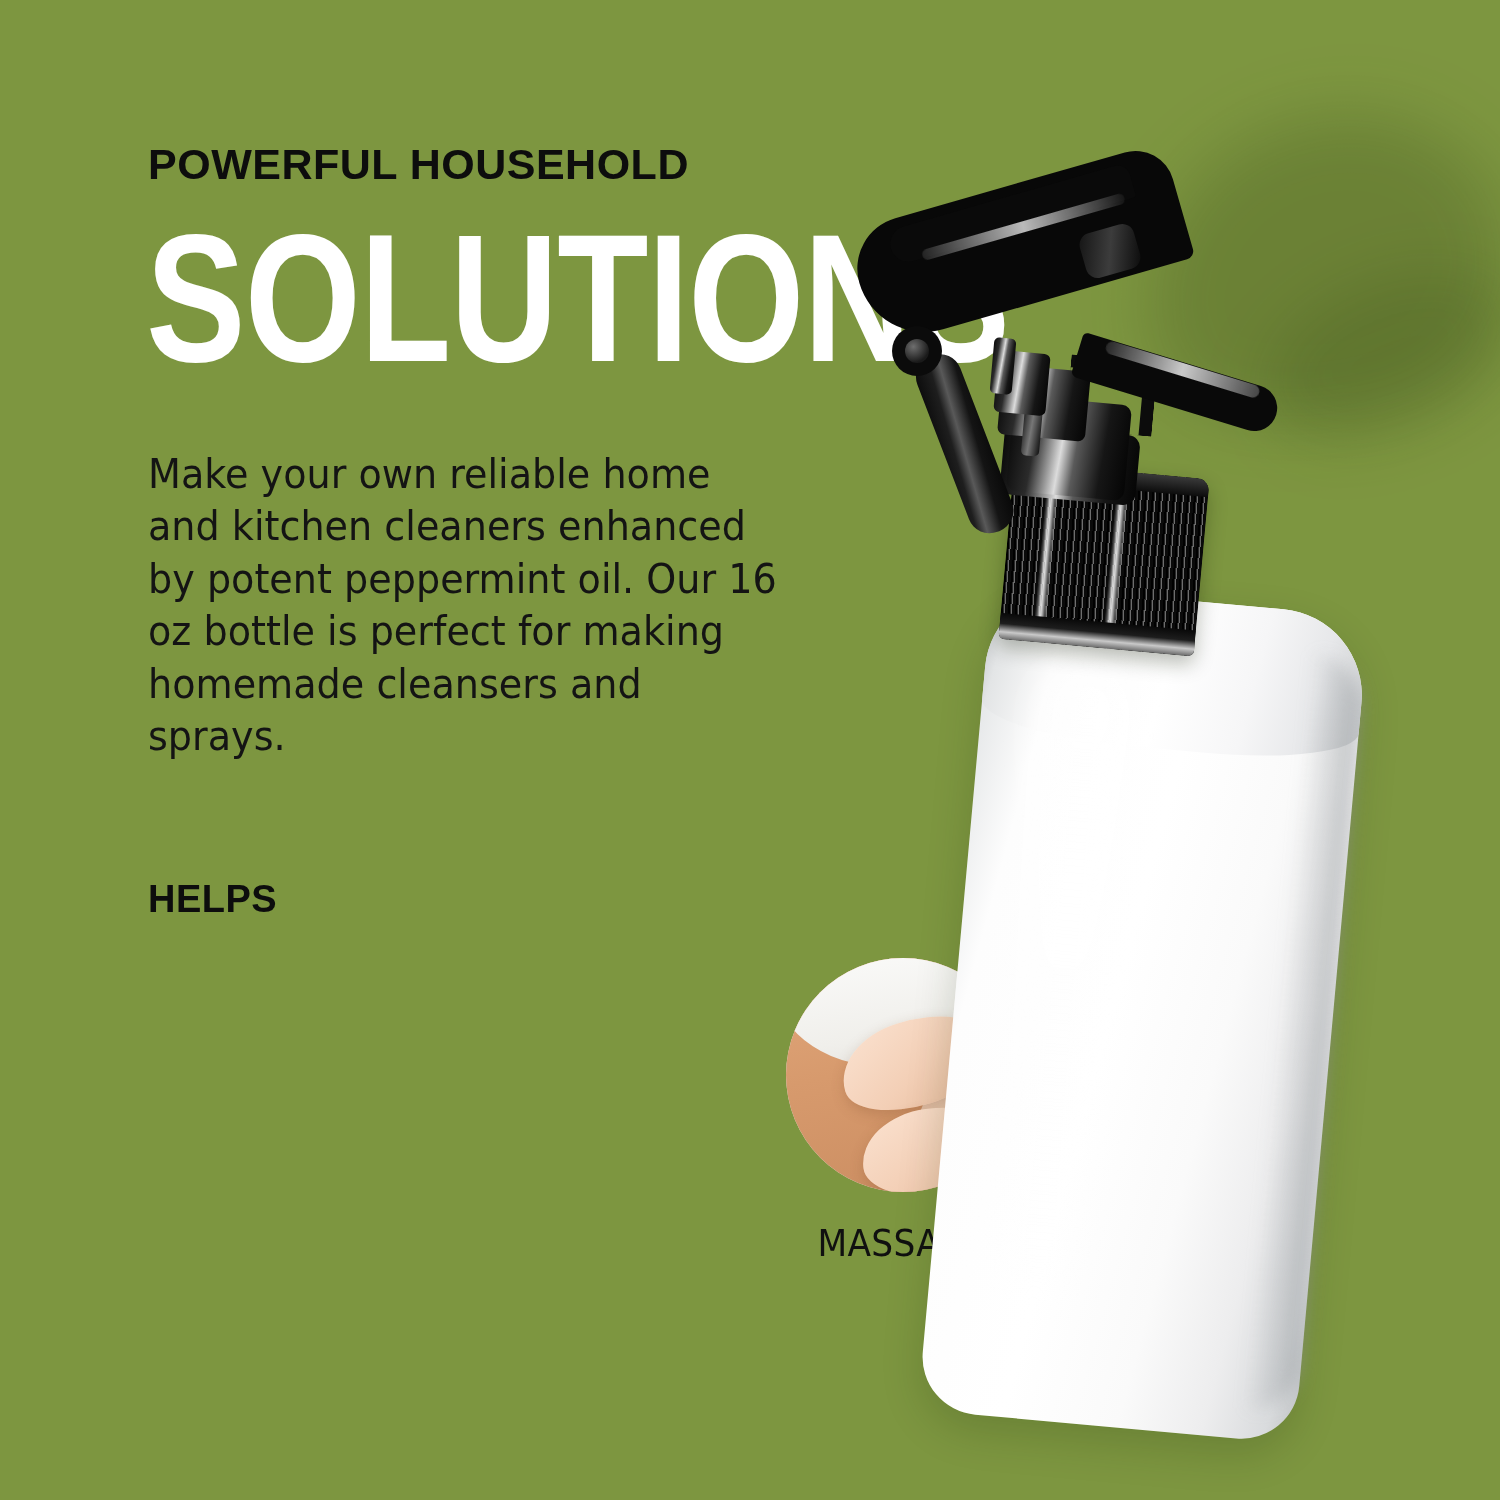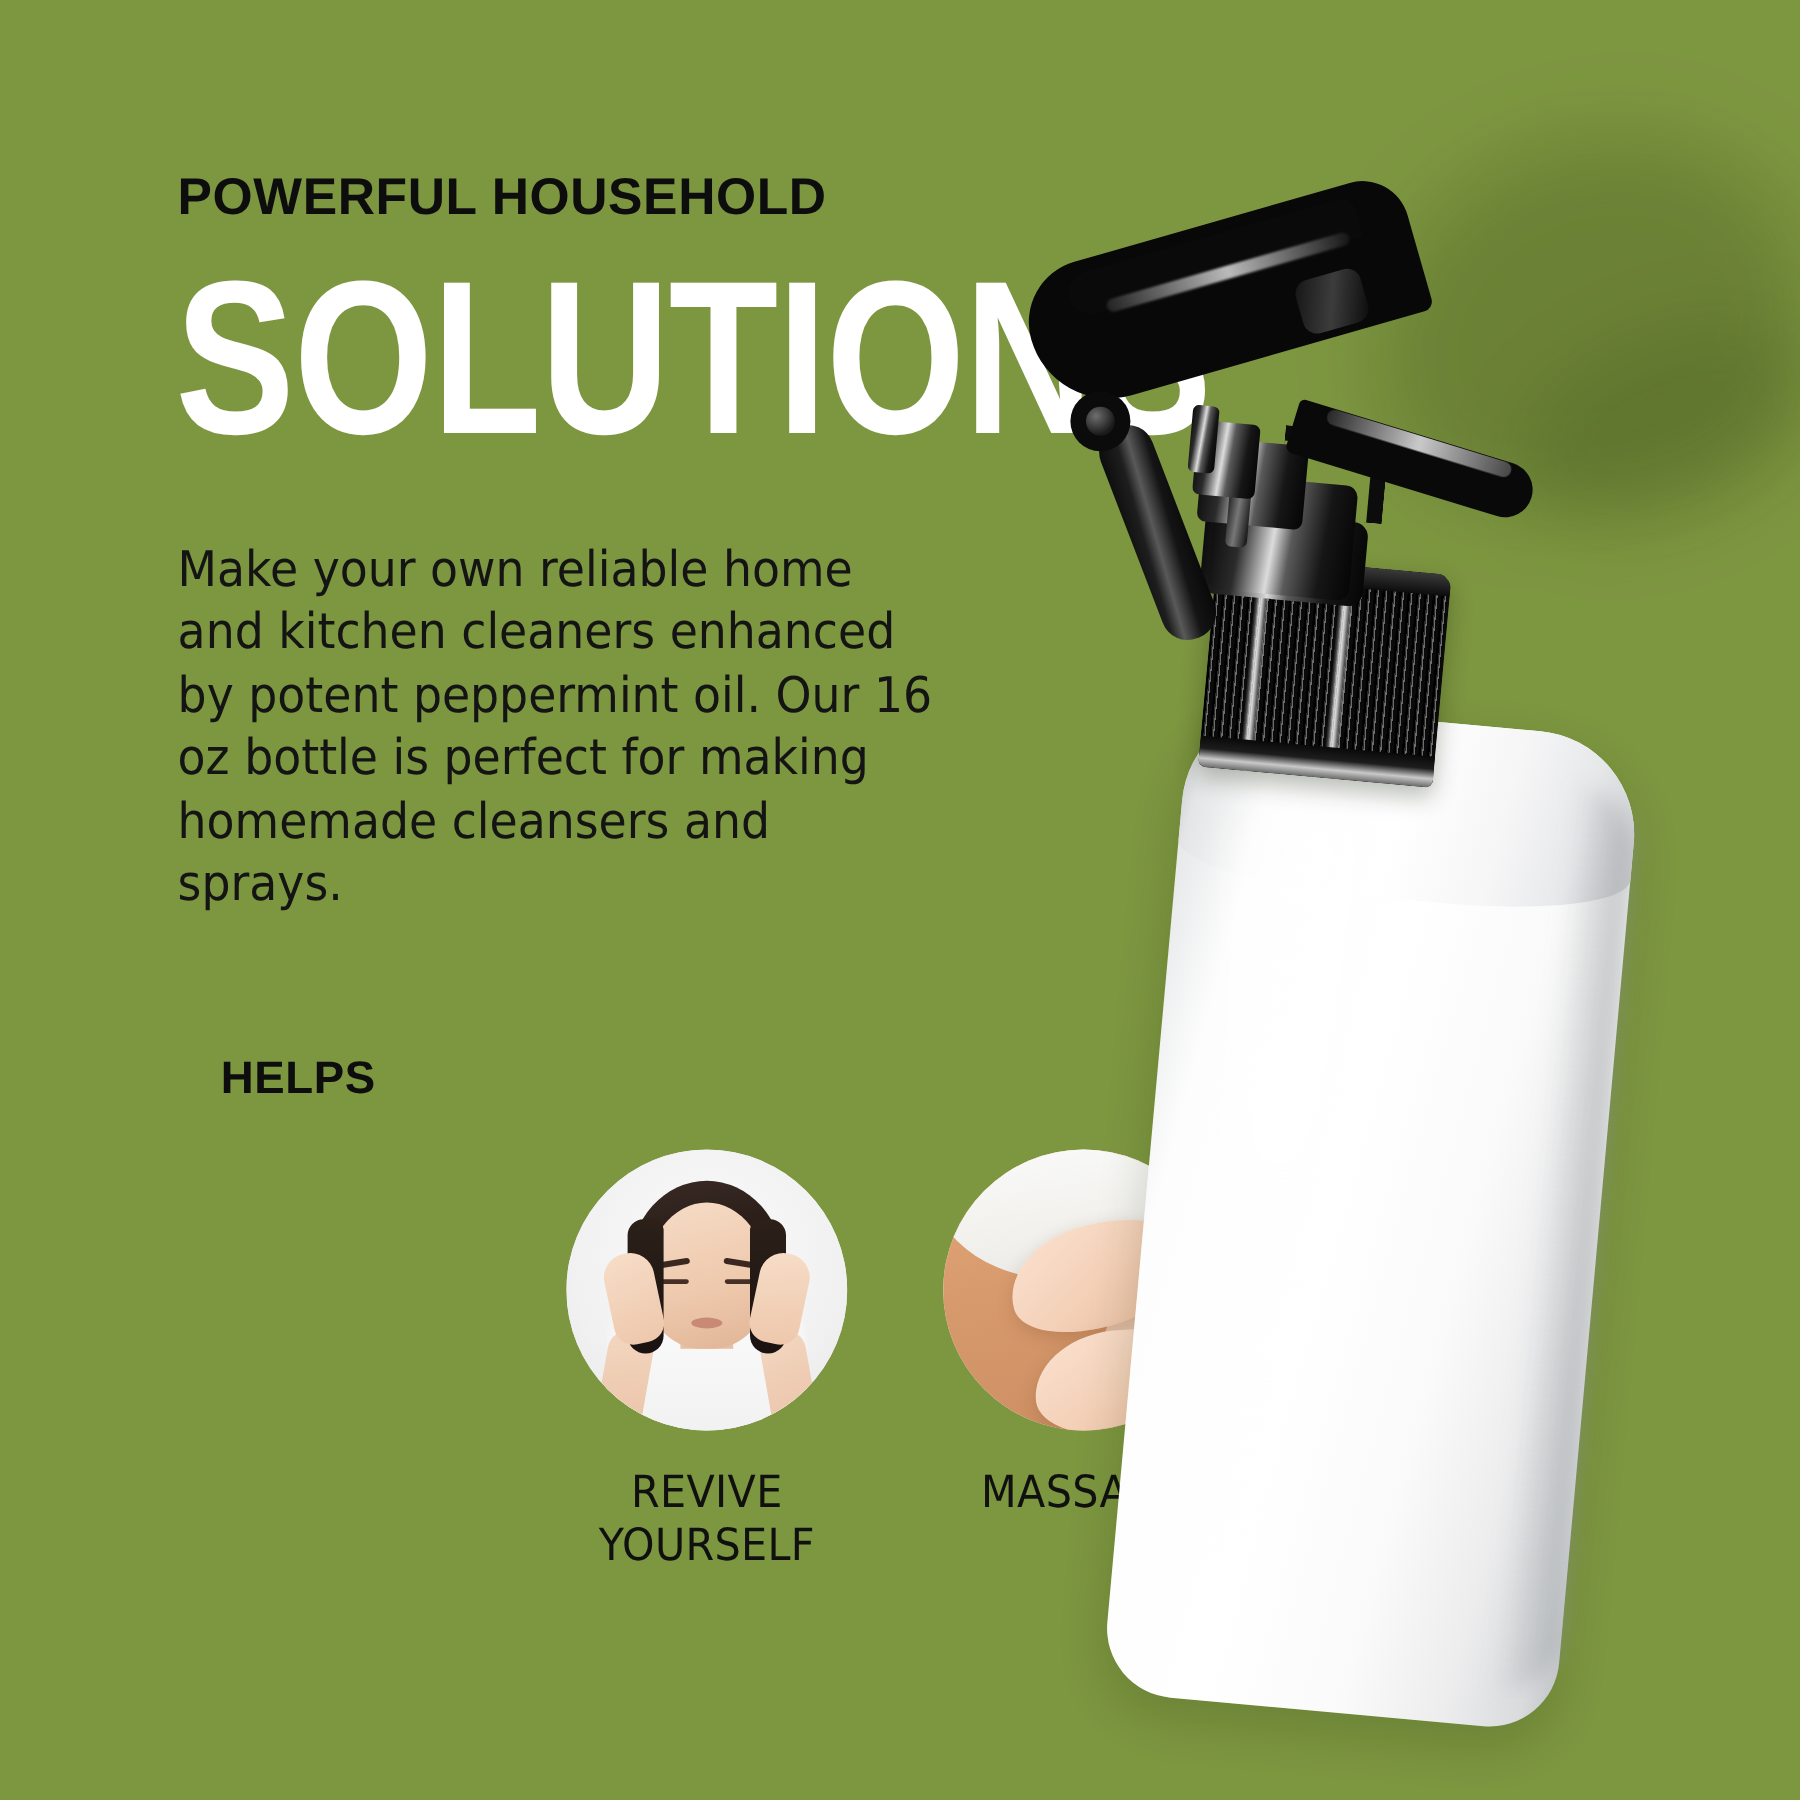--- a/index.html
+++ b/index.html
@@ -35,21 +35,20 @@
     font-size:41px;line-height:1.28;
     color:#141414;
     transform:scaleX(0.93);transform-origin:left top;
     font-family:"DejaVu Sans",sans-serif;
   }
   .helps-label{
     position:absolute;left:148px;top:878px;
     font-size:38px;font-weight:700;letter-spacing:0.5px;
     color:#0d0d0d;
     font-family:"Liberation Sans",sans-serif;
-    margin-left:36px;
   }
 
   
   .benefits{
     position:absolute;left:148px;top:958px;
     width:880px;height:400px;
   }
   .benefit{
     position:absolute;top:0;width:234px;
     text-align:center;
@@ -342,41 +341,20 @@
   <div class="shadow-blob2"></div>
 
   <div class="eyebrow">POWERFUL HOUSEHOLD</div>
   <div class="headline">SOLUTIONS</div>
   <div class="body-copy">Make your own reliable home and kitchen cleaners enhanced by potent peppermint oil. Our 16 oz bottle is perfect for making homemade cleansers and sprays.</div>
   <div class="helps-label">HELPS</div>
 
   <div class="benefits">
 
 
-    <div class="benefit b1">
-      <div class="circle">
-        <div class="rev-bg"></div>
-        <div class="rev-torso"></div>
-        <div class="rev-arm l"></div>
-        <div class="rev-arm r"></div>
-        <div class="rev-neck"></div>
-        <div class="rev-hair"></div>
-        <div class="rev-face"></div>
-        <div class="rev-brow l"></div>
-        <div class="rev-brow r"></div>
-        <div class="rev-eye l"></div>
-        <div class="rev-eye r"></div>
-        <div class="rev-mouth"></div>
-        <div class="rev-hair-l"></div>
-        <div class="rev-hair-r"></div>
-        <div class="rev-hand l"></div>
-        <div class="rev-hand r"></div>
-      </div>
-      <div class="benefit-label">REVIVE<br>YOURSELF</div>
-    </div>
 
     <div class="benefit b2">
       <div class="circle">
         <div class="mas-bg"></div>
         <div class="mas-towel"></div>
         <div class="mas-wrist"></div>
         <div class="mas-hand h1"></div>
         <div class="mas-hand h2"></div>
       </div>
       <div class="benefit-label">MASSAGE</div>

